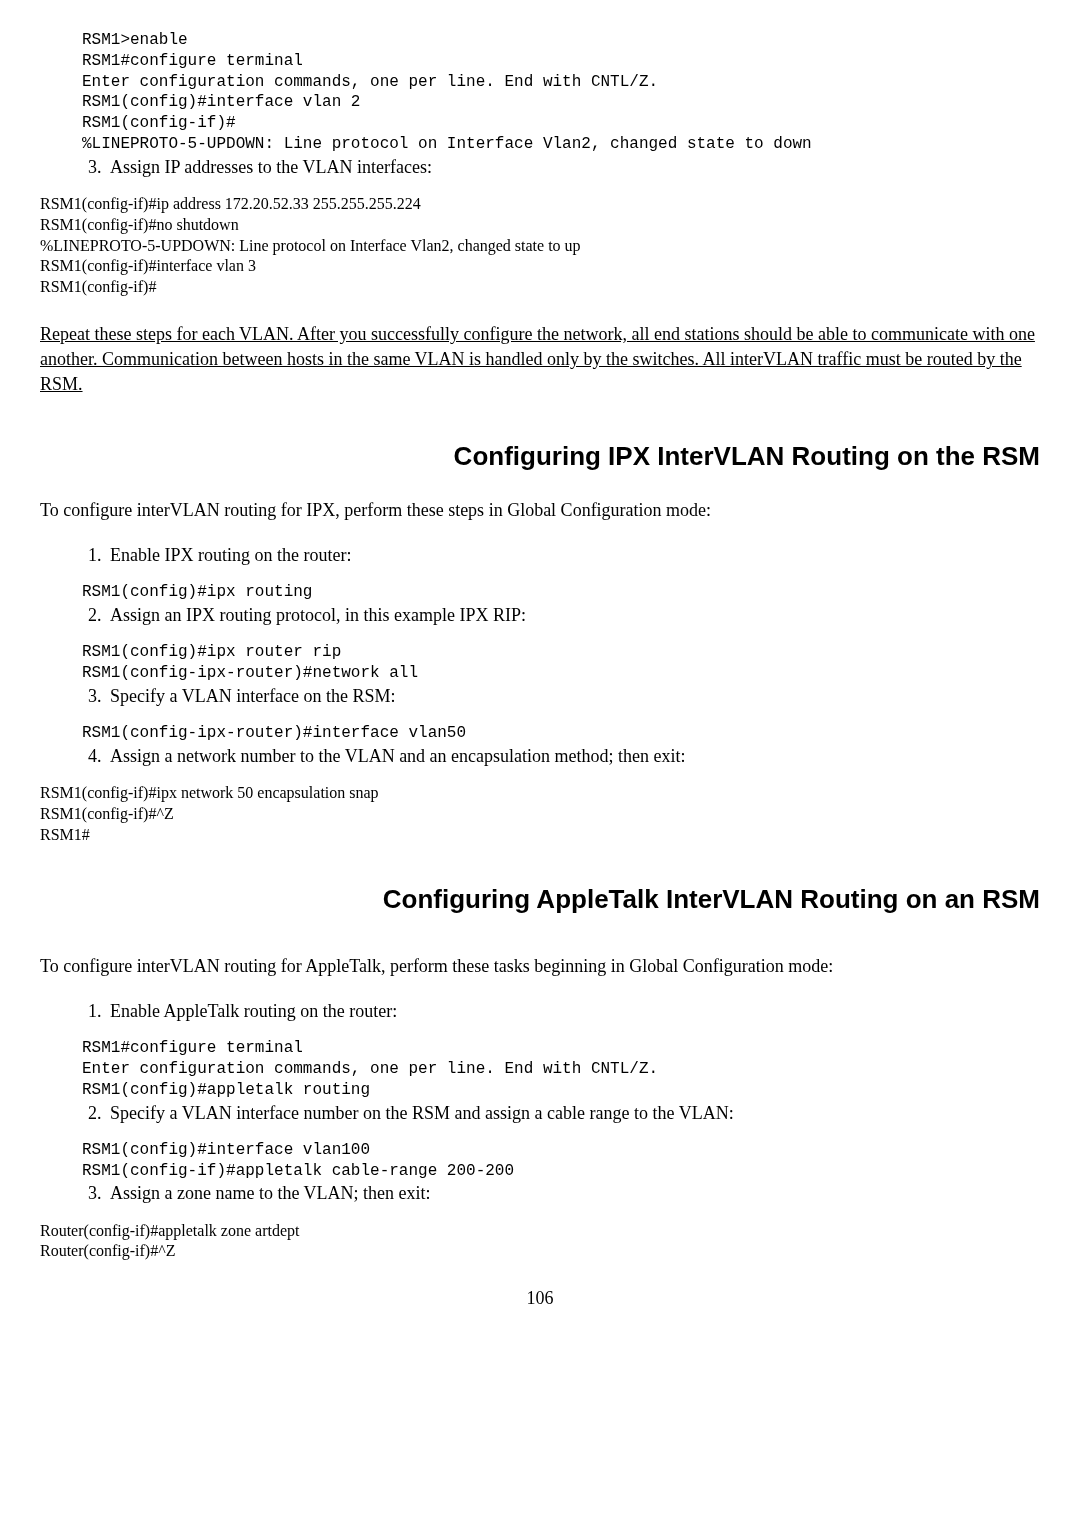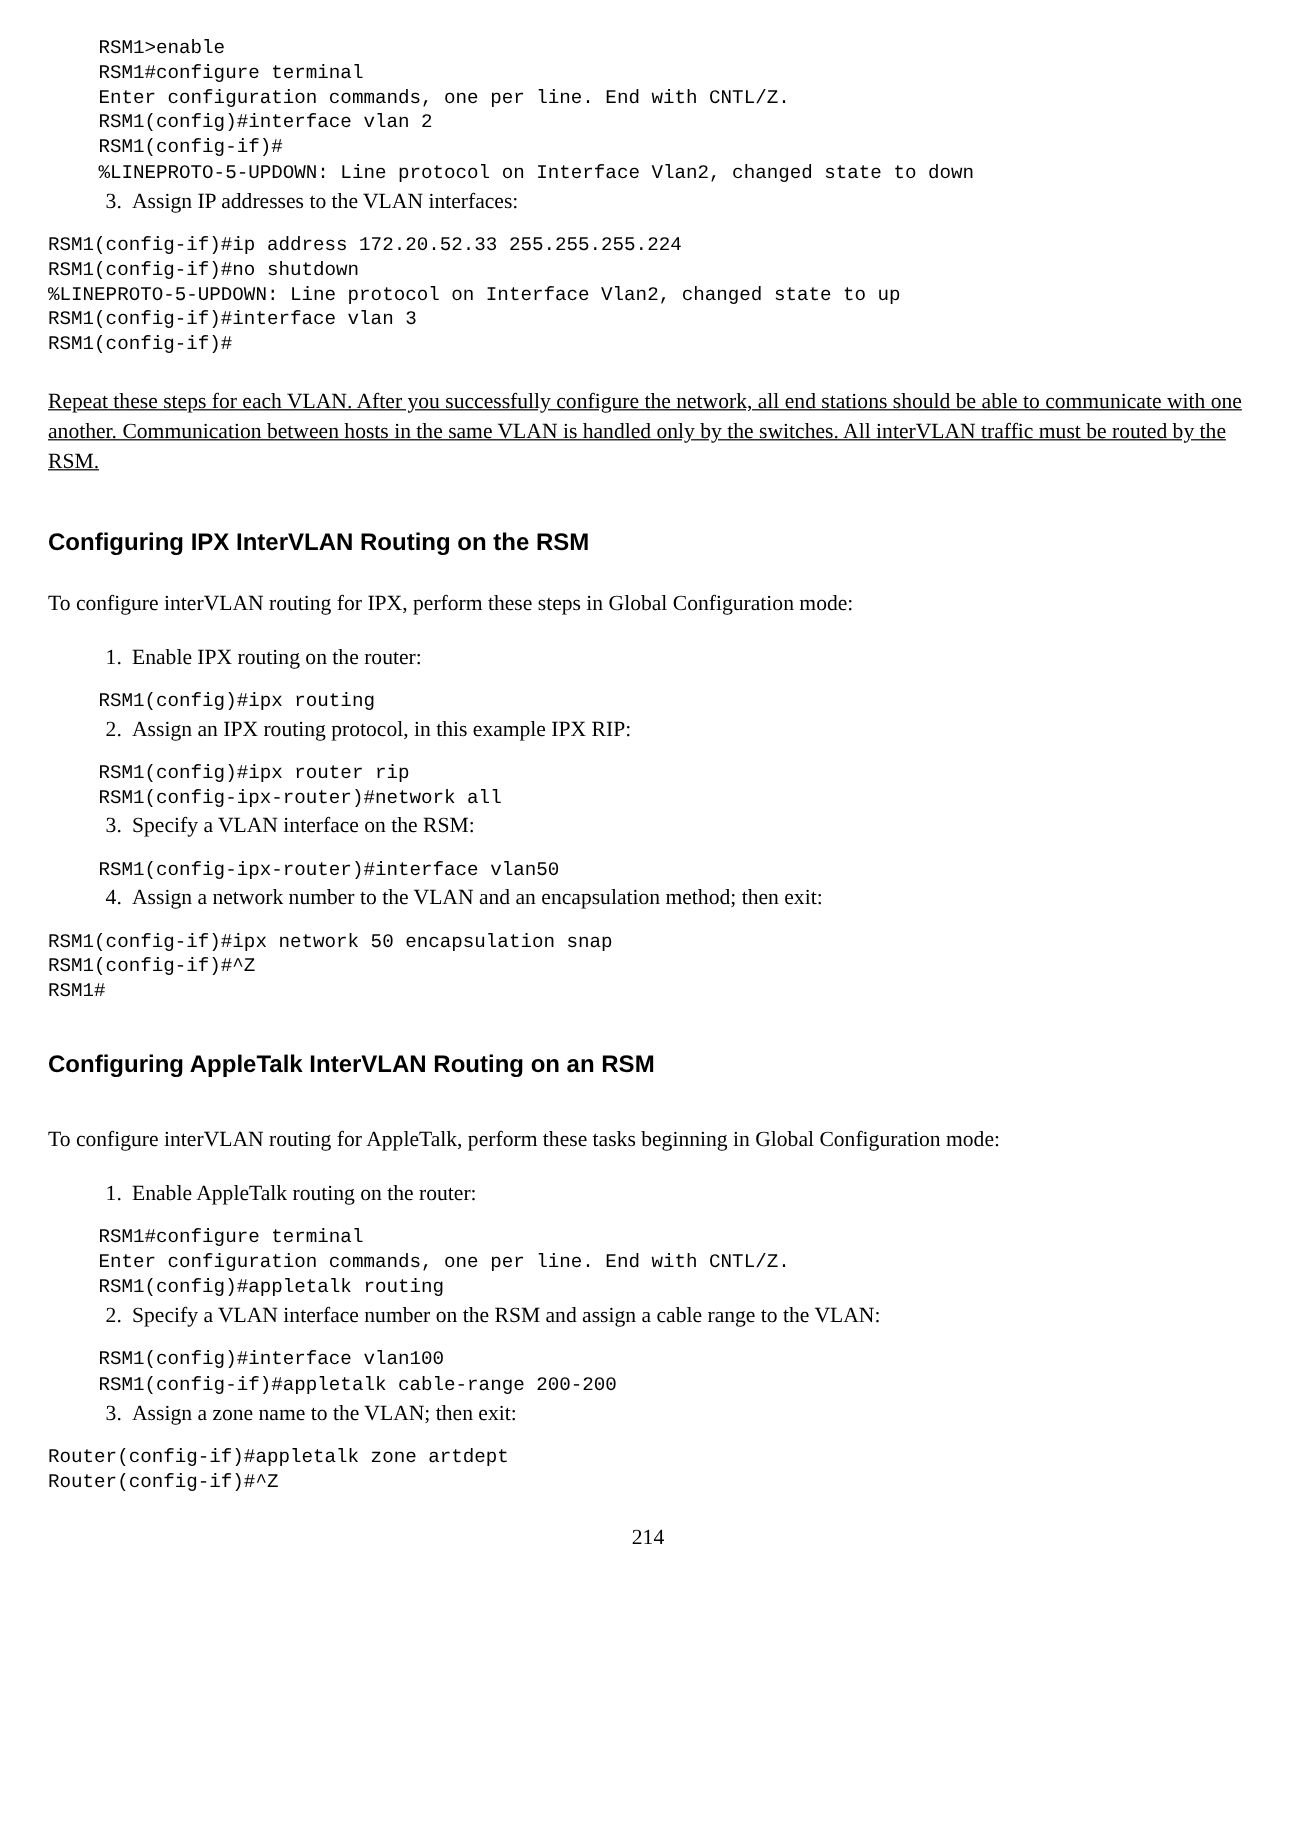--- a/index.html
+++ b/index.html
@@ -17,21 +17,21 @@
       width: 1080px;
     }
     .code-indented {
       font-family: "Courier New", Courier, monospace;
       white-space: pre;
       margin-left: 42px;
       font-size: 16px;
       line-height: 1.3;
     }
     .code-left {
-      font-family: Liberation Mono, monospace;
+      font-family: Liberation Serif, serif;
       white-space: pre;
       font-size: 16px;
       line-height: 1.3;
       margin-bottom: 18px;
     }
     .ol-item {
       margin-left: 45px;
       padding-left: 25px;
     }
     .ol-number {
@@ -40,23 +40,24 @@
       margin-left: -22px;
     }
     .body-para {
       margin-top: 24px;
       margin-bottom: 24px;
       text-decoration: underline;
     }
     h2 {
       font-family: Arial, Helvetica, sans-serif;
       font-weight: bold;
-      font-size: 20px;
+      font-size: 26px;
       margin-top: 40px;
       margin-bottom: 24px;
+      text-align: right;
     }
     .section-intro {
       margin-bottom: 20px;
     }
     .list-text {
       margin-bottom: 14px;
     }
     .page-number {
       text-align: center;
       margin-top: 24px;
@@ -117,13 +118,13 @@
 <div class="ol-item"><span class="ol-number">2. </span><span>Specify a VLAN interface number on the RSM and assign a cable range to the VLAN:</span></div>
 <div style="height:14px"></div>
 <div class="code-indented">RSM1(config)#interface vlan100
 RSM1(config-if)#appletalk cable-range 200-200</div>
 
 <div class="ol-item"><span class="ol-number">3. </span><span>Assign a zone name to the VLAN; then exit:</span></div>
 <div style="height:14px"></div>
 <div class="code-left" style="margin-bottom:8px">Router(config-if)#appletalk zone artdept
 Router(config-if)#^Z</div>
 
-<div class="page-number">214</div>
+<div class="page-number">106</div>
 
 </body></html>

